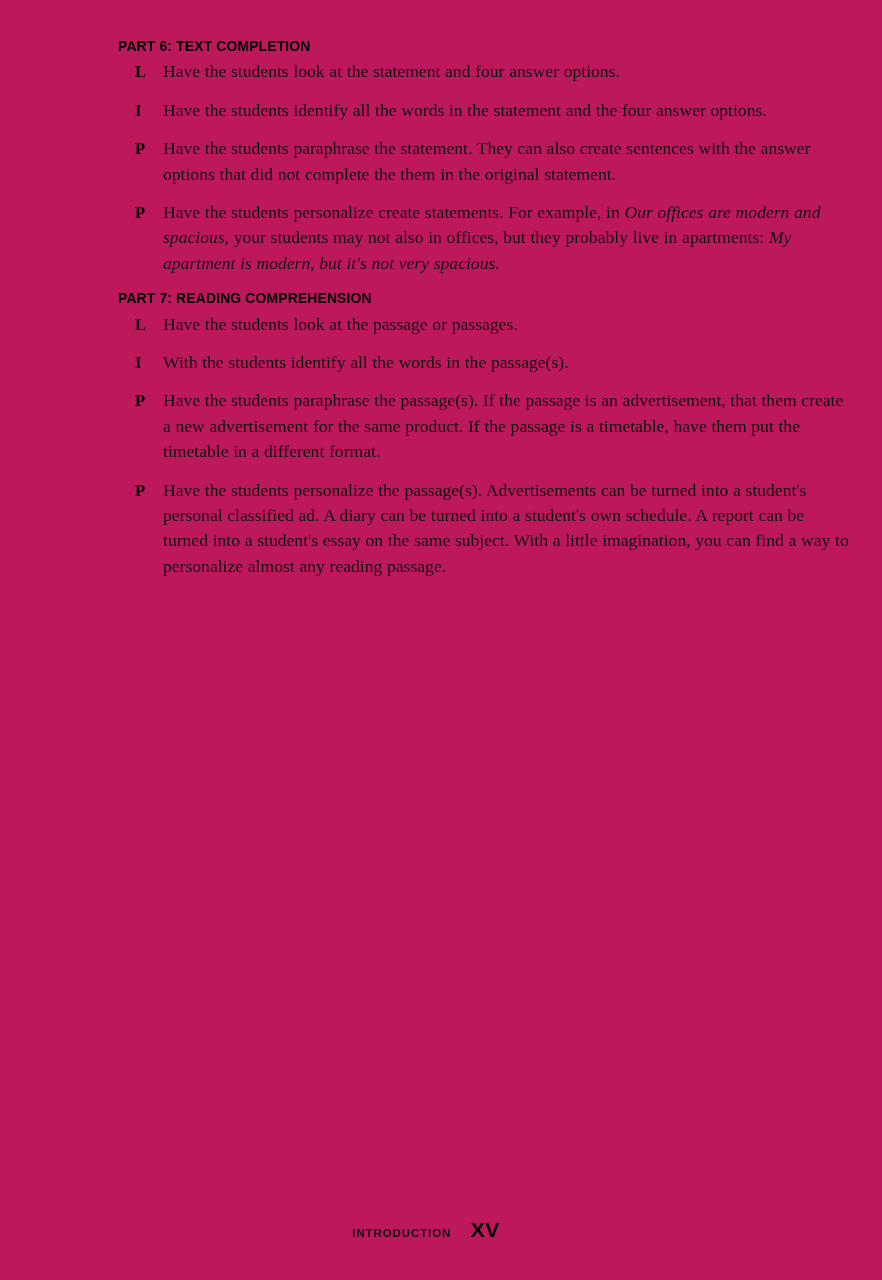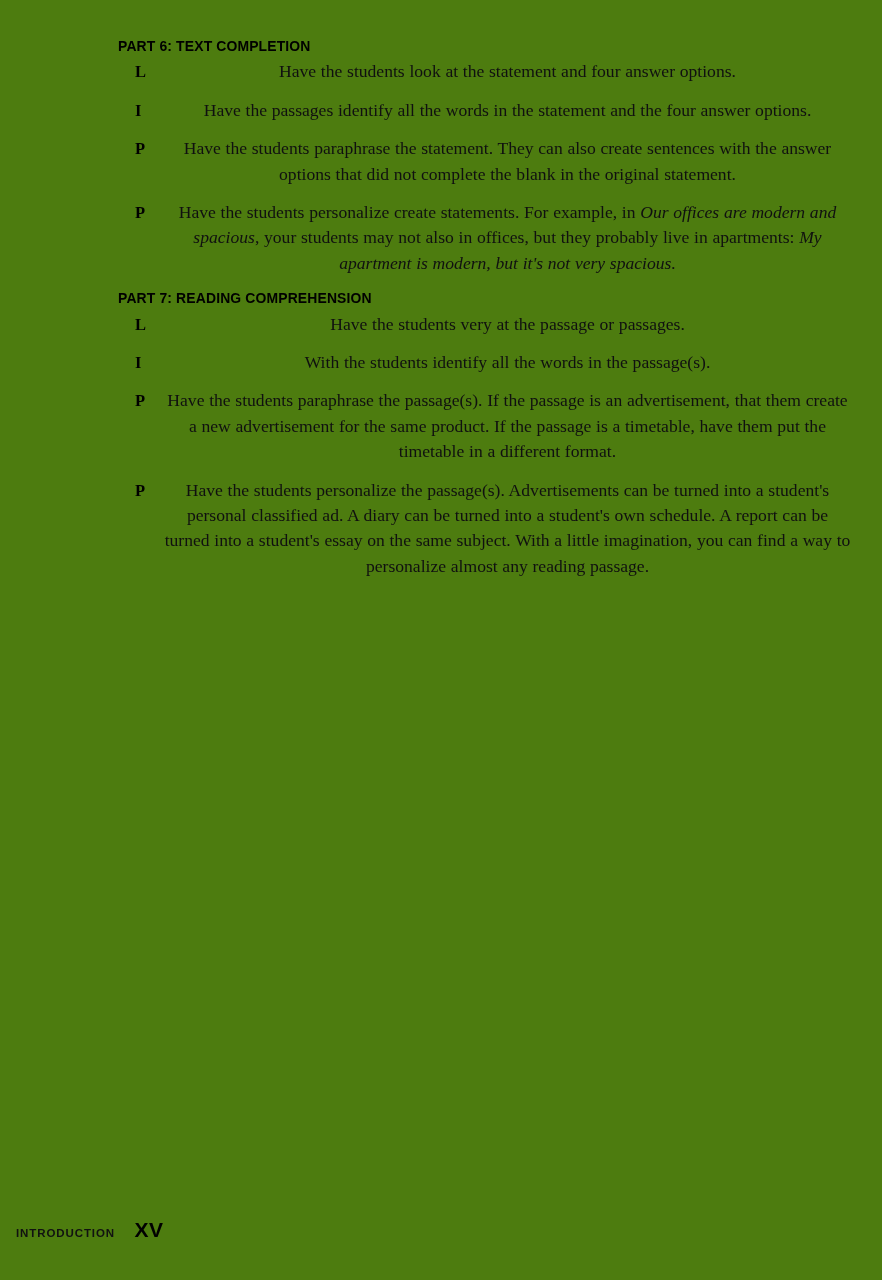--- a/index.html
+++ b/index.html
@@ -15,21 +15,21 @@
     font-family: "Liberation Serif", "DejaVu Serif", serif;
     color: #0d0d0d;
     overflow: hidden;
   }
 
   .page {
     position: absolute;
     top: 0; left: 0;
     width: 882px;
     height: 1280px;
-    background: #4d7c0f;
+    background: #be185d;
   }
 
   .content {
     position: absolute;
     left: 118px;
     top: 38px;
     width: 734px;
   }
 
   .section { margin-bottom: 2px; }
@@ -65,37 +65,36 @@
     font-weight: bold;
     font-size: 16.5px;
     line-height: 25px;
     color: #000000;
   }
 
   .item-text {
     flex: 1 1 auto;
     font-size: 17.6px;
     line-height: 25.4px;
-    text-align: center;
+    text-align: left;
     color: #101010;
     word-spacing: 0.3px;
   }
 
   .item-text em {
     font-style: italic;
   }
 
   .footer {
     position: absolute;
     left: 0;
     top: 1218px;
     width: 852px;
-    text-align: left;
+    text-align: center;
     font-family: "Liberation Sans", "DejaVu Sans", sans-serif;
-    padding-left: 16px;
   }
   .footer-label {
     font-size: 11.5px;
     font-weight: bold;
     letter-spacing: 0.9px;
     color: #111111;
     vertical-align: baseline;
   }
   .footer-page {
     font-size: 21px;
@@ -117,43 +116,43 @@
       <h2 class="section-heading">PART 6: TEXT COMPLETION</h2>
       <ul class="items">
 
         <li class="item">
           <span class="item-marker">L</span>
           <span class="item-text">Have the students look at the statement and four answer options.</span>
         </li>
 
         <li class="item">
           <span class="item-marker">I</span>
-          <span class="item-text">Have the passages identify all the words in the statement and the four answer options.</span>
+          <span class="item-text">Have the students identify all the words in the statement and the four answer options.</span>
         </li>
 
         <li class="item">
           <span class="item-marker">P</span>
-          <span class="item-text">Have the students paraphrase the statement. They can also create sentences with the answer options that did not complete the blank in the original statement.</span>
+          <span class="item-text">Have the students paraphrase the statement. They can also create sentences with the answer options that did not complete the them in the original statement.</span>
         </li>
 
         <li class="item">
           <span class="item-marker">P</span>
           <span class="item-text"><span>Have the students personalize create statements. For example, in </span><em>Our offices are modern and spacious</em><span>, your students may not also in offices, but they probably live in apartments: </span><em>My apartment is modern, but it's not very spacious.</em></span>
         </li>
 
       </ul>
     </div>
 
     <div class="section">
       <h2 class="section-heading">PART 7: READING COMPREHENSION</h2>
       <ul class="items">
 
         <li class="item">
           <span class="item-marker">L</span>
-          <span class="item-text">Have the students very at the passage or passages.</span>
+          <span class="item-text">Have the students look at the passage or passages.</span>
         </li>
 
         <li class="item">
           <span class="item-marker">I</span>
           <span class="item-text">With the students identify all the words in the passage(s).</span>
         </li>
 
         <li class="item">
           <span class="item-marker">P</span>
           <span class="item-text">Have the students paraphrase the passage(s). If the passage is an advertisement, that them create a new advertisement for the same product. If the passage is a timetable, have them put the timetable in a different format.</span>

